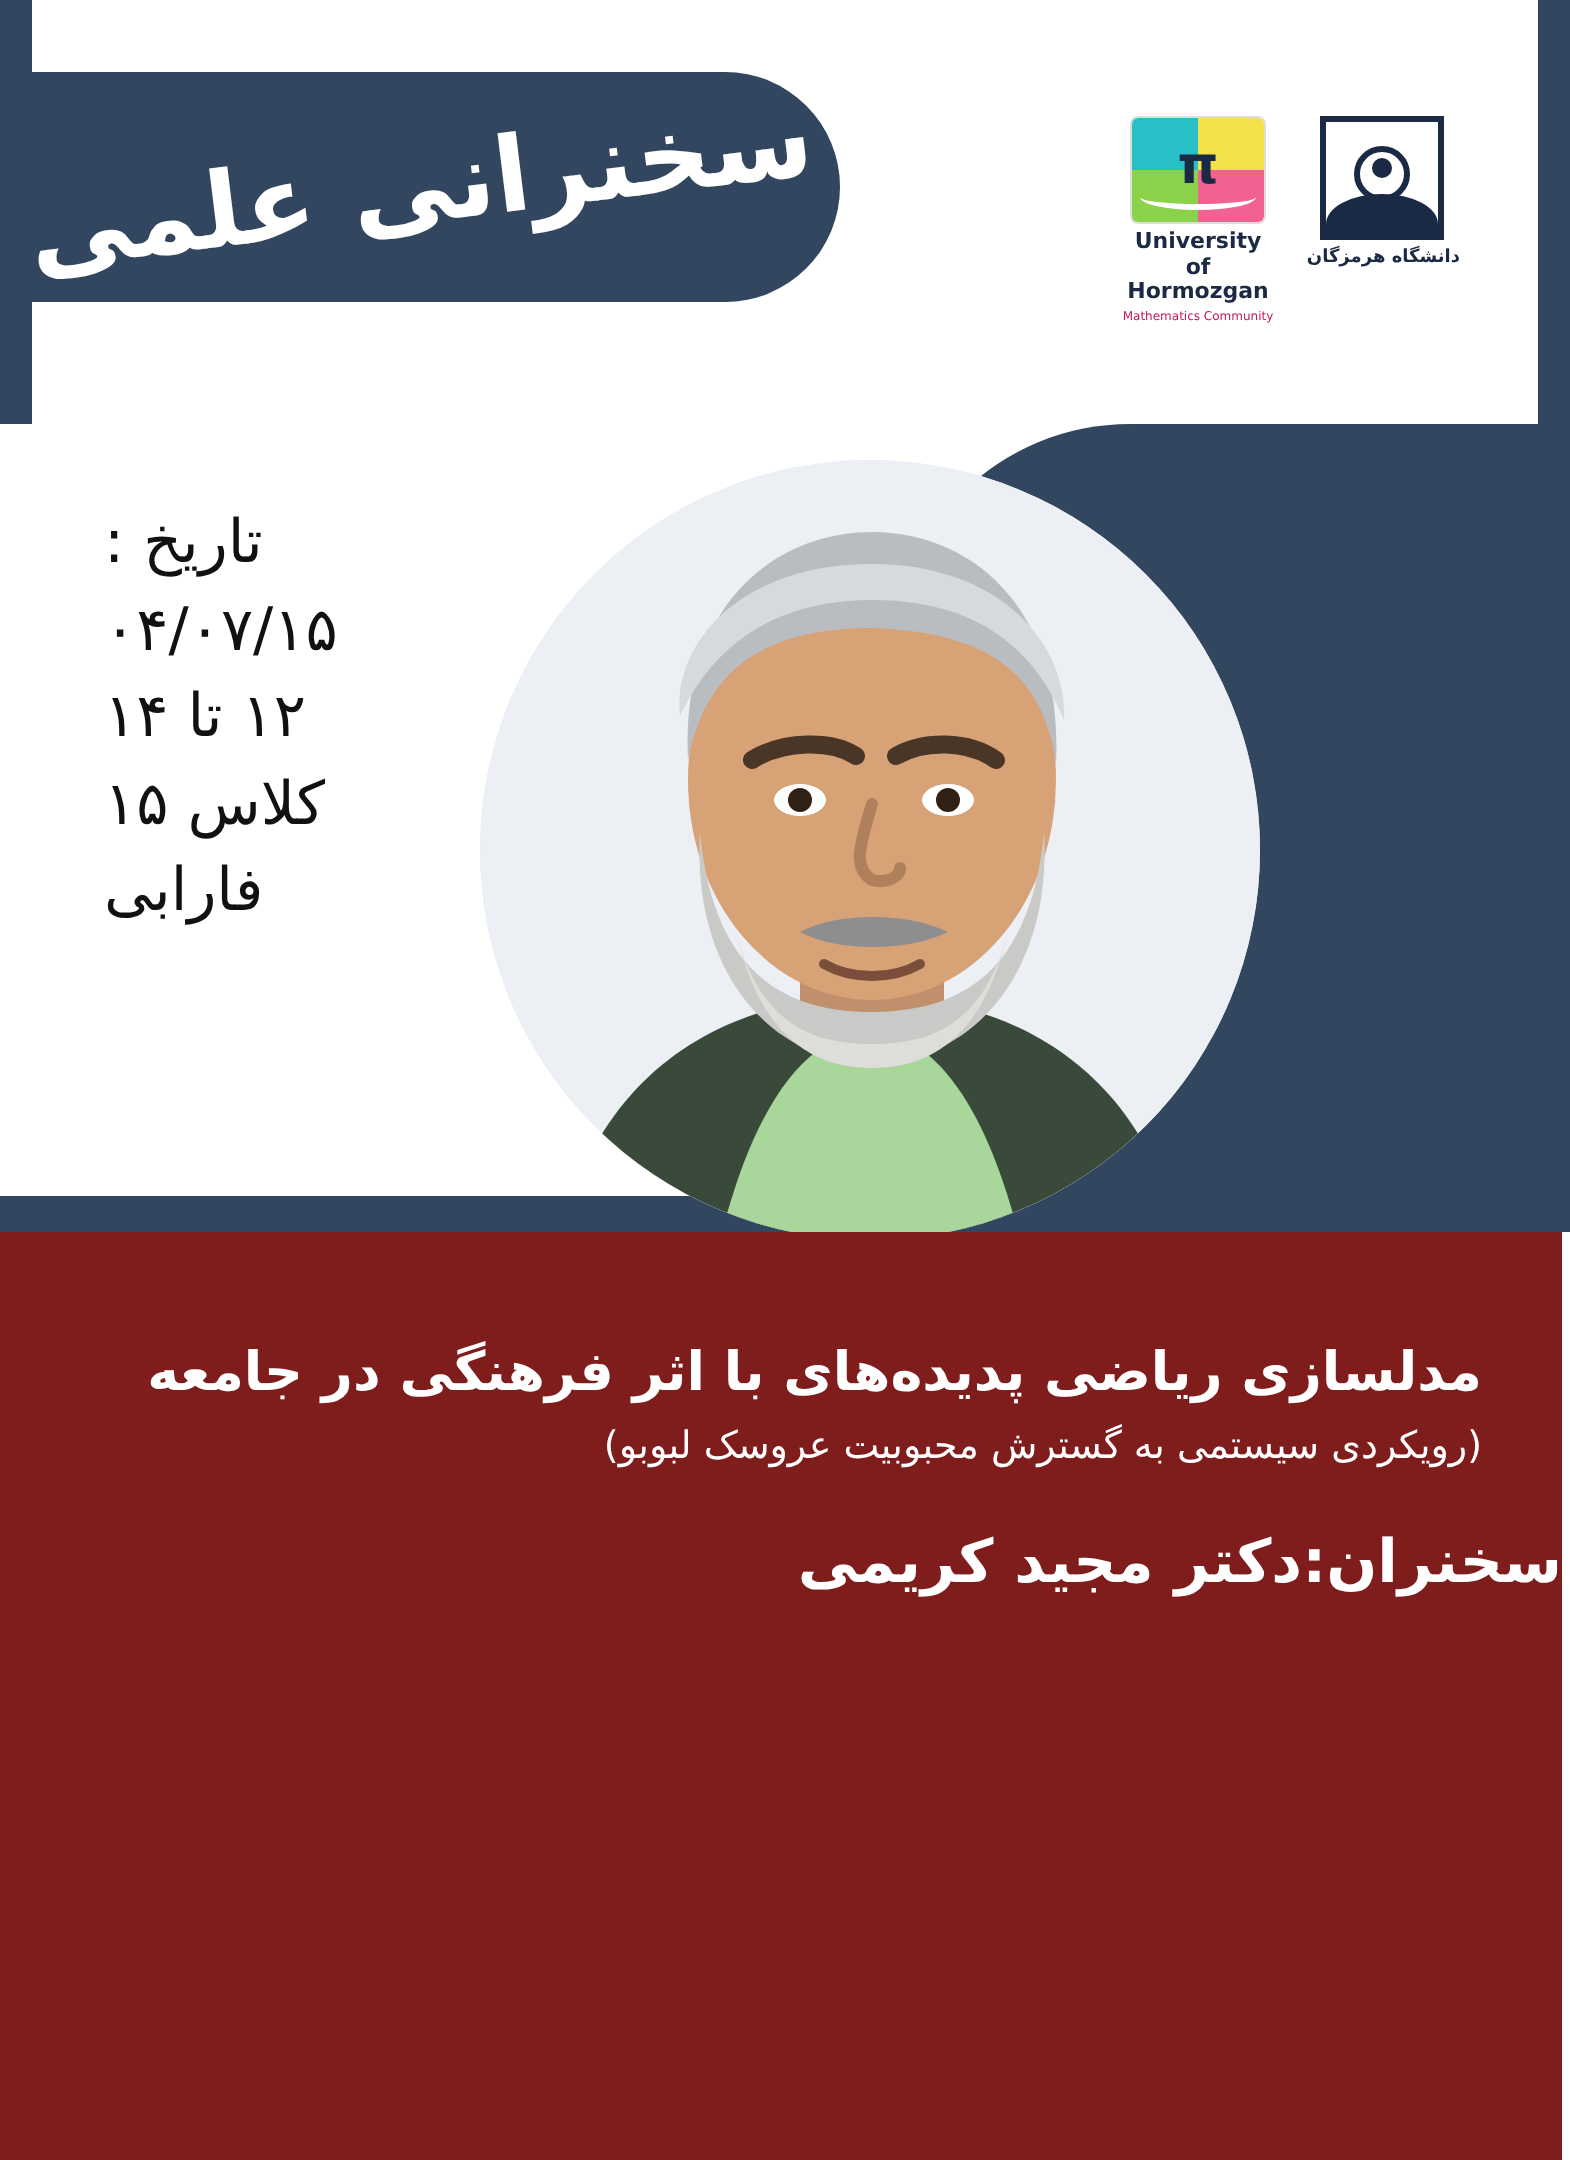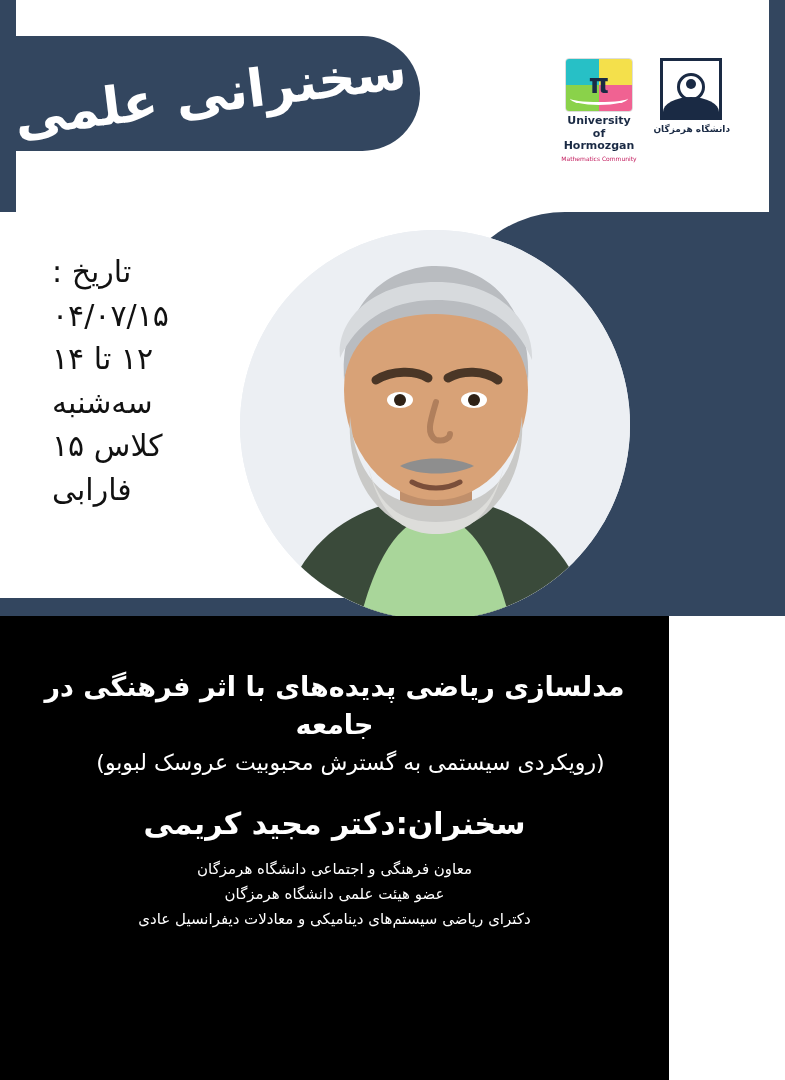--- a/index.html
+++ b/index.html
@@ -207,36 +207,36 @@
     font-weight: 400;
     z-index: 5;
   }
   .date-col div { white-space: nowrap; }
 
   
   .bottom {
     position: absolute;
     left: 0;
     top: 616px;
-    width: 669px;
+    width: 781px;
     height: 464px;
-    background: #000000;
+    background: #7f1d1d;
     color: #ffffff;
-    text-align: center;
+    text-align: right;
     padding-top: 52px;
     box-sizing: border-box;
   }
   .talk-title {
     font-size: 27px;
     font-weight: bold;
     line-height: 1.4;
     padding: 0 40px;
   }
   .talk-subtitle {
-    font-size: 22px;
+    font-size: 19px;
     line-height: 1.4;
     margin-top: 4px;
     padding: 0 40px;
     margin-left: 32px;
   }
   .speaker {
     font-size: 30px;
     font-weight: bold;
     margin-top: 28px;
   }
@@ -322,31 +322,25 @@
 
         <path d="M172 252 C186 260 206 260 220 252" stroke="#7a4e3a" stroke-width="5" fill="none" stroke-linecap="round"></path>
       </svg>
     </div>
   </div>
 
   <div class="date-col">
     <div>تاریخ :</div>
     <div>۰۴/۰۷/۱۵</div>
     <div>۱۲ تا ۱۴</div>
-    <div>سه‌شنبه</div>
     <div>کلاس ۱۵</div>
     <div>فارابی</div>
   </div>
 
   <div class="bottom">
     <div class="talk-title">مدلسازی ریاضی پدیده‌های با اثر فرهنگی در جامعه</div>
     <div class="talk-subtitle">(رویکردی سیستمی به گسترش محبوبیت عروسک لبوبو)</div>
     <div class="speaker">سخنران:دکتر مجید کریمی</div>
 
-    <div class="affil">
-      <div>معاون فرهنگی و اجتماعی دانشگاه هرمزگان</div>
-      <div>عضو هیئت علمی دانشگاه هرمزگان</div>
-      <div>دکترای ریاضی سیستم‌های دینامیکی و معادلات دیفرانسیل عادی</div>
-    </div>
 
   </div>
 
 </div>
 
 </body></html>

